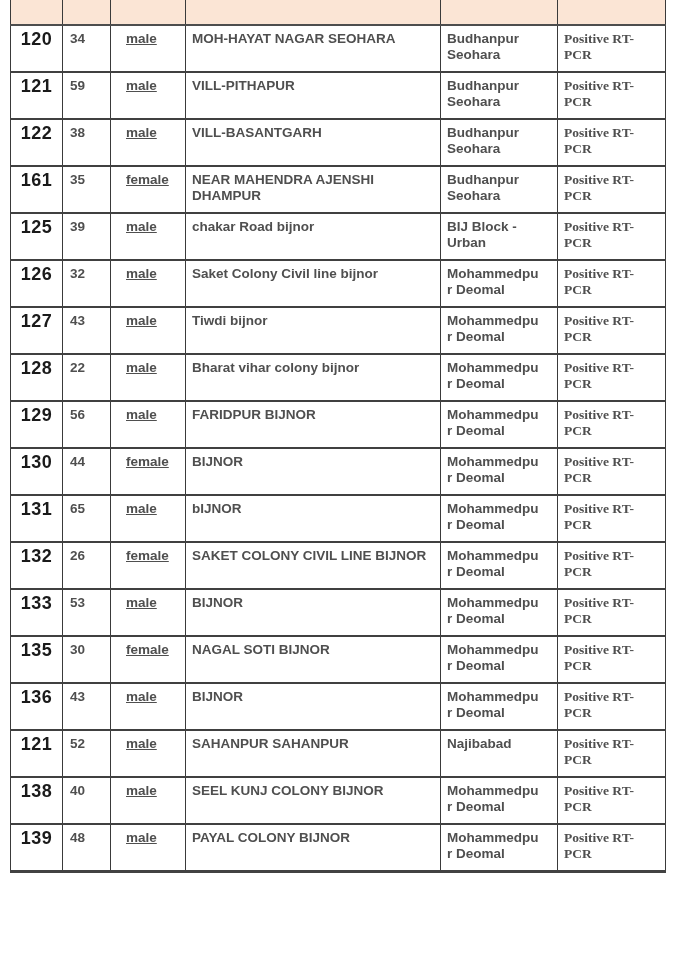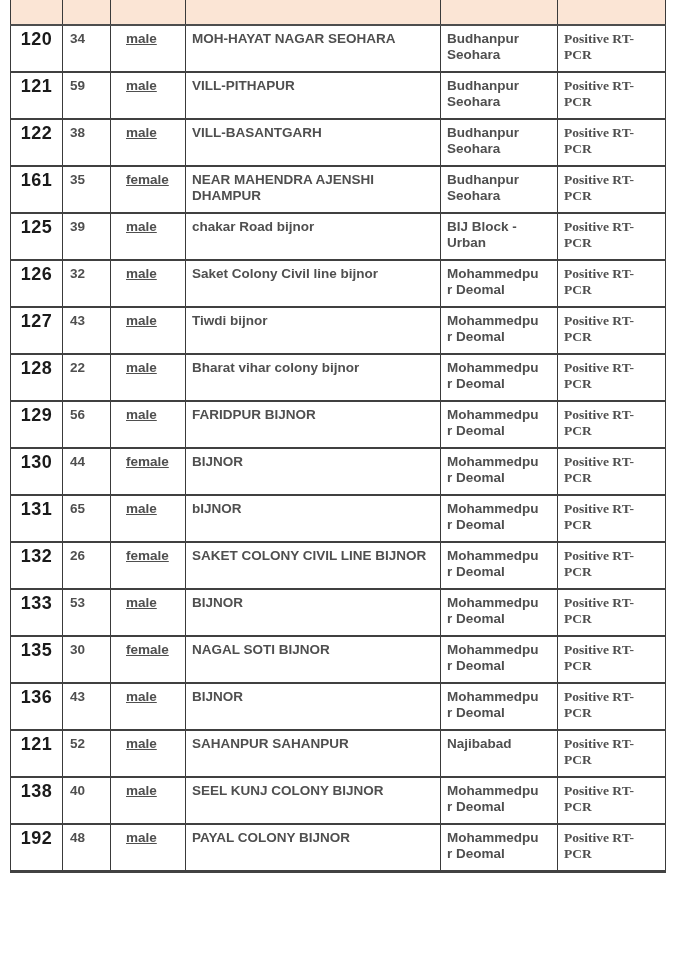--- a/index.html
+++ b/index.html
@@ -233,21 +233,21 @@
   </tr>
         <tr>
     <td class="c-id">138</td>
     <td class="c-age">40</td>
     <td class="c-gender">male</td>
     <td class="c-addr">SEEL KUNJ COLONY BIJNOR</td>
     <td class="c-block">Mohammedpur Deomal</td>
     <td class="c-result">Positive RT-PCR</td>
   </tr>
         <tr>
-    <td class="c-id">192</td>
+    <td class="c-id">139</td>
     <td class="c-age">48</td>
     <td class="c-gender">male</td>
     <td class="c-addr">PAYAL COLONY BIJNOR</td>
     <td class="c-block">Mohammedpur Deomal</td>
     <td class="c-result">Positive RT-PCR</td>
   </tr>
       </tbody>
   </table>
 </div>
 

